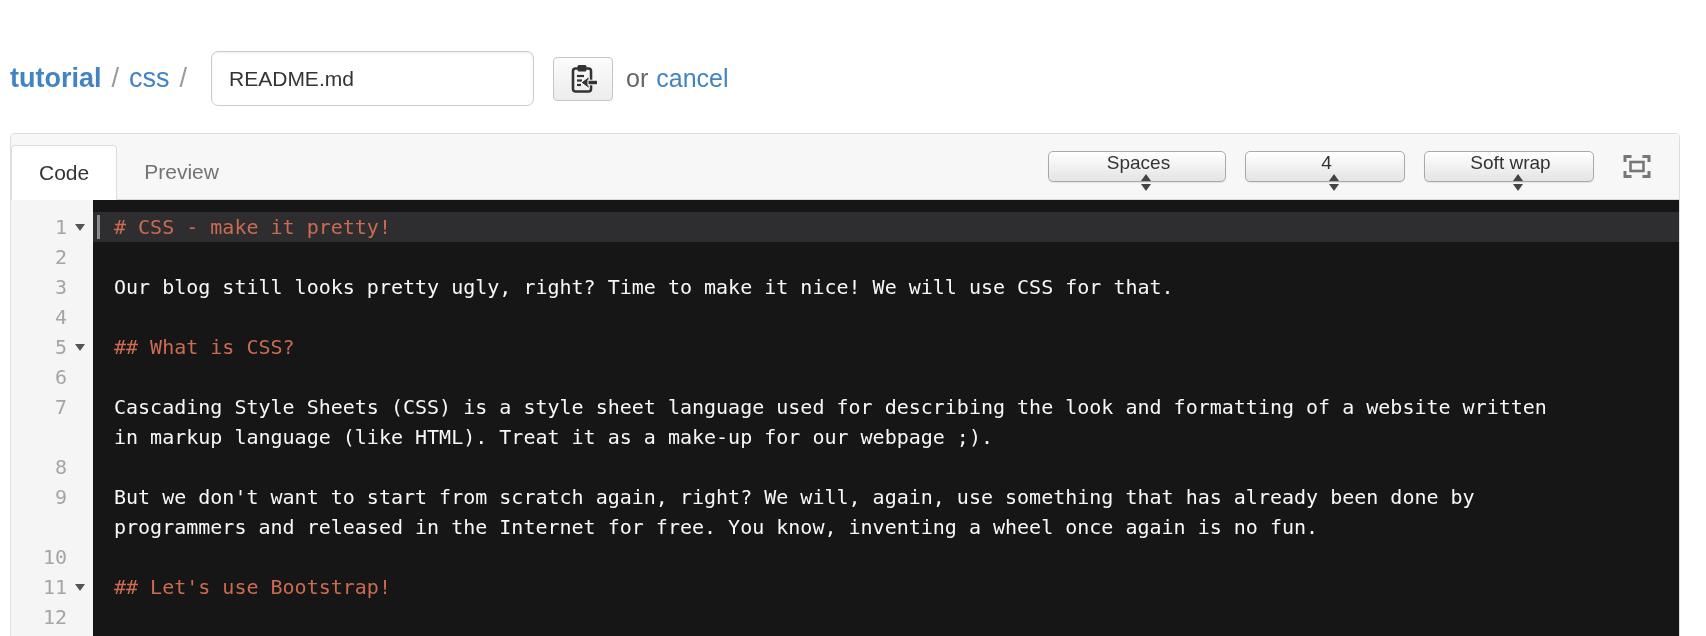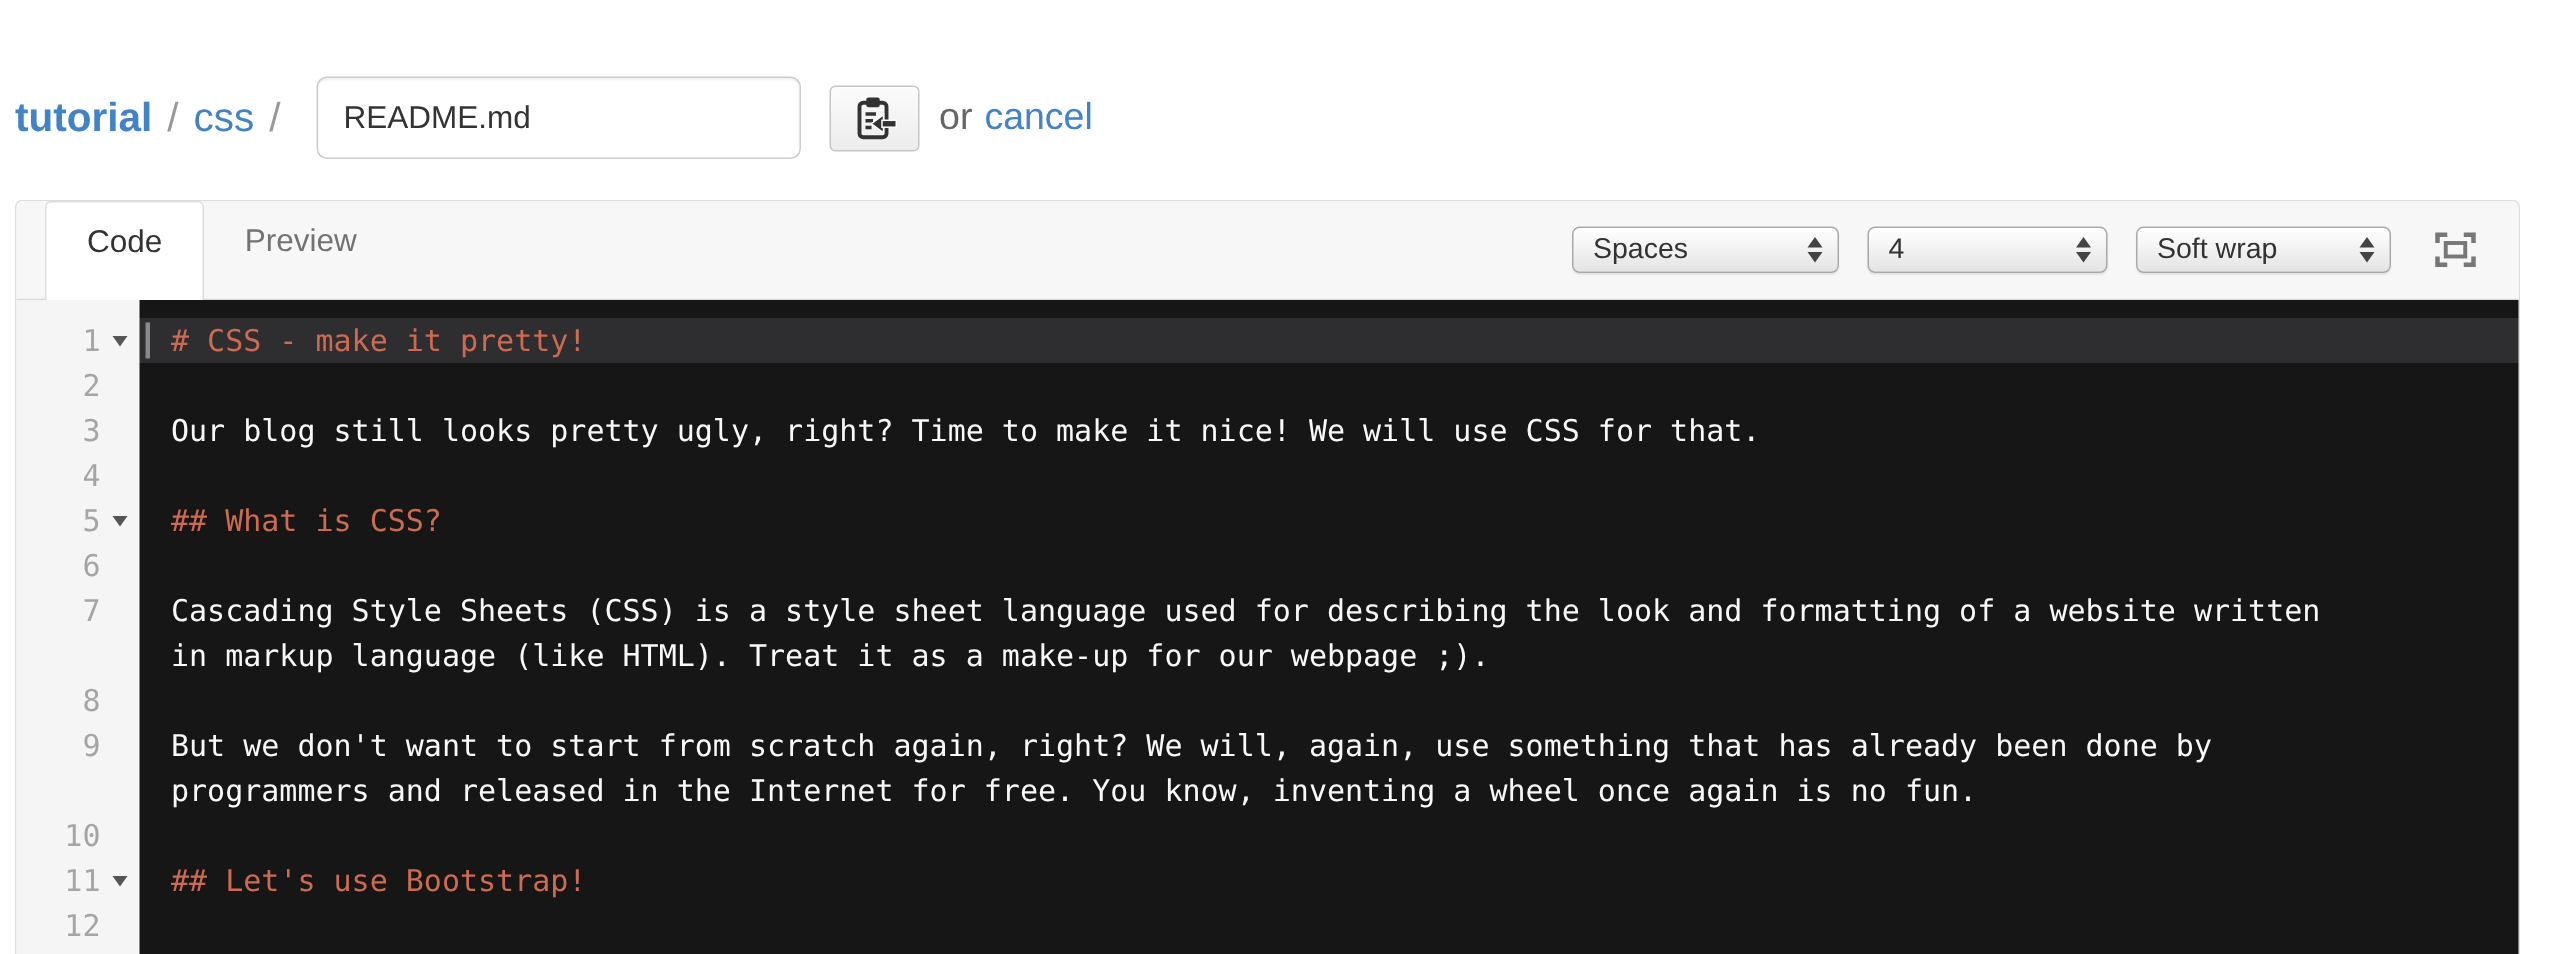--- a/index.html
+++ b/index.html
@@ -18,30 +18,30 @@
     border-radius: 4px; background: linear-gradient(#fcfcfc, #ececec);
     display: inline-flex; align-items: center; justify-content: center; cursor: pointer; }
   .or-txt { color: #666; font-size: 25px; margin-left: 13px; }
   .cancel-link { color: #4183c4; font-size: 25px; text-decoration: none; margin-left: 8px; }
 
   
   .editor { margin-left: 10px; width: 1670px; border: 1px solid #ddd;
     border-bottom: none; border-radius: 5px 5px 0 0; }
   .ed-header { background: #f7f7f7; height: 66px; border-bottom: 1px solid #d8d8d8;
     border-radius: 5px 5px 0 0; display: flex; }
-  .tabs { display: flex; margin-left: 19px; }
+  .tabs { display: flex; align-items: flex-end; }
   .tab { font-size: 21px; color: #737373; padding: 15px 27px; cursor: pointer; }
   .tab.active { background: #fff; color: #333; border: 1px solid #ddd; border-bottom: none;
     border-radius: 4px 4px 0 0; margin-bottom: -1px; }
   .toolbar { margin-left: auto; display: flex; align-items: center; gap: 19px;
     margin-right: 28px; }
   .mac-select { height: 31px; min-width: 160px; border: 1px solid #a9a9a9; border-radius: 5px;
     background: linear-gradient(#ffffff, #e4e4e4); display: inline-flex; align-items: center;
     padding: 0 10px 0 13px; font-size: 19px; color: #333; cursor: pointer;
-    box-shadow: 0 1px 1px rgba(0,0,0,0.08); }
+    box-shadow: 0 1px 1px rgba(0,0,0,0.08); flex-direction: column; }
   .mac-select .val { flex: 1; }
   .sel-spaces { width: 178px; } .sel-size { width: 160px; } .sel-wrap { width: 170px; }
   .stepper { display: inline-flex; flex-direction: column; gap: 3px; margin-left: 14px; }
   .stepper .up { width: 0; height: 0; border-left: 5px solid transparent;
     border-right: 5px solid transparent; border-bottom: 7px solid #444; }
   .stepper .down { width: 0; height: 0; border-left: 5px solid transparent;
     border-right: 5px solid transparent; border-top: 7px solid #444; }
   .fullscreen-btn { background: none; border: none; cursor: pointer; display: inline-flex;
     margin-left: 10px; }
 

